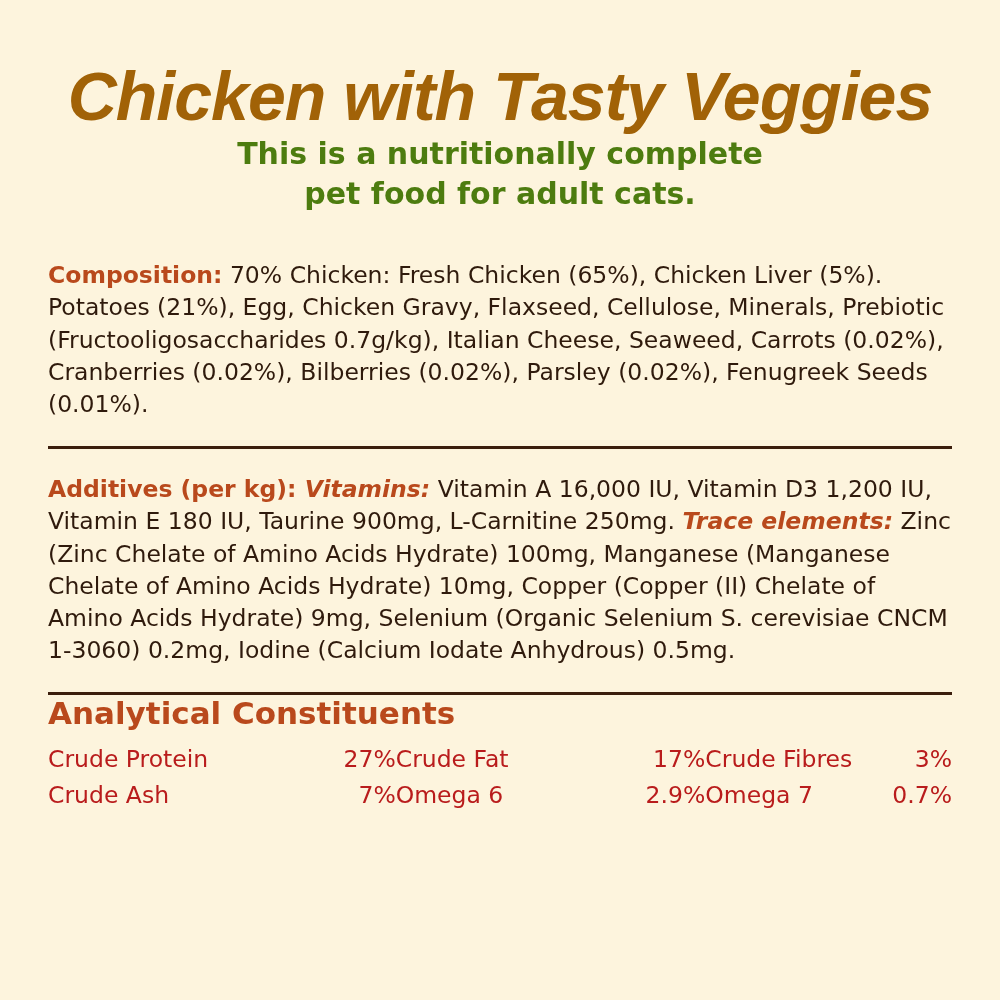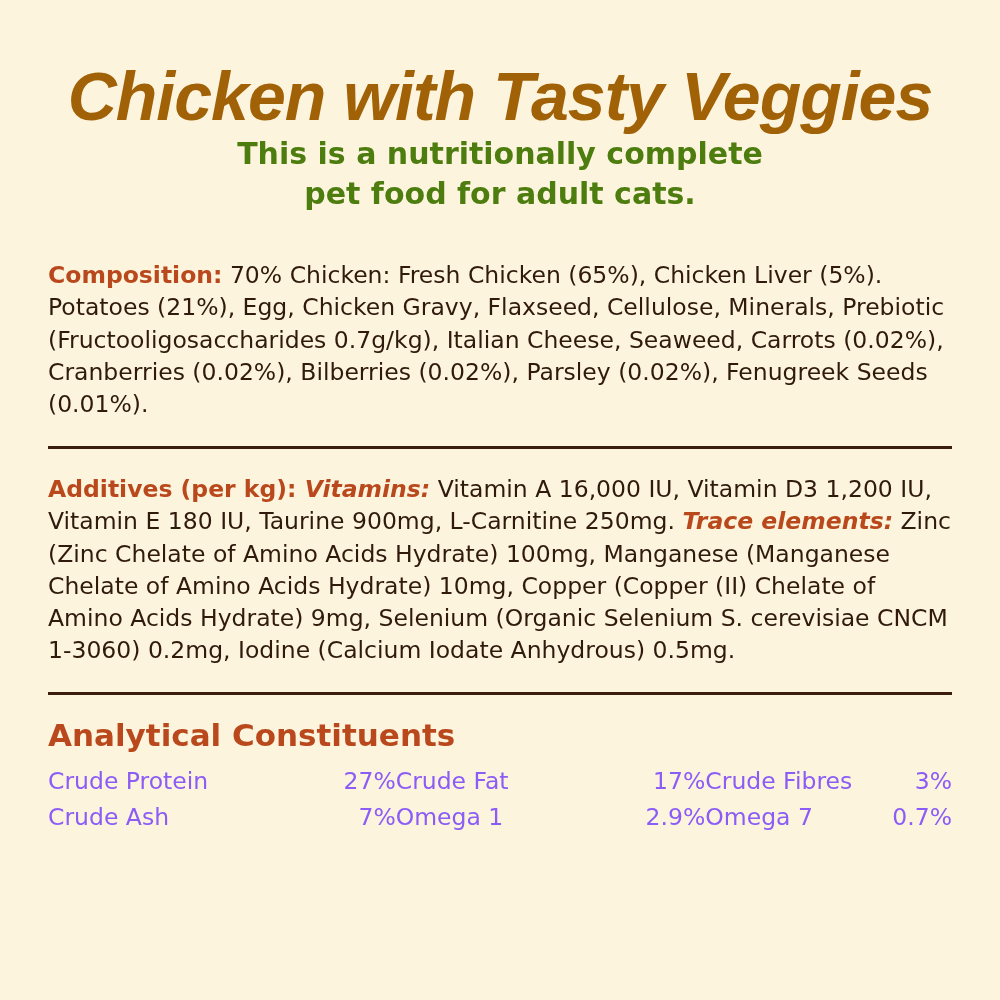--- a/index.html
+++ b/index.html
@@ -67,21 +67,20 @@
     background: #3b1e0c;
     margin: 26px 0 0 0;
     border: 0;
   }
   .block.additives {
     margin-top: 24px;
   }
 
   
   .analytical {
-    margin-top: 22px;
   }
   .an-head {
     display: flex;
     align-items: baseline;
   }
   .an-head h2 {
     margin: 0;
     font-size: 31px;
     font-weight: 700;
     color: #b9491c;
@@ -91,21 +90,21 @@
     margin: 0;
     font-size: 31px;
     font-weight: 700;
     color: #3b1e0c;
   }
   table.constituents {
     margin-top: 10px;
     border-collapse: collapse;
     width: 100%;
     font-size: 23.5px;
-    color: #8b5cf6;
+    color: #b91c1c;
   }
   table.constituents td {
     padding: 4px 0;
     vertical-align: baseline;
     white-space: nowrap;
   }
   td.lbl { text-align: left; }
   td.val { text-align: right; padding-right: 44px; }
   td.lbl2 { text-align: left; }
   td.val2 { text-align: right; padding-right: 44px; }
@@ -157,21 +156,21 @@
           <td class="lbl">Crude Protein</td>
           <td class="val">27%</td>
           <td class="lbl2">Crude Fat</td>
           <td class="val2">17%</td>
           <td class="lbl3">Crude Fibres</td>
           <td class="val3">3%</td>
         </tr>
         <tr>
           <td class="lbl">Crude Ash</td>
           <td class="val">7%</td>
-          <td class="lbl2">Omega 1</td>
+          <td class="lbl2">Omega 6</td>
           <td class="val2">2.9%</td>
           <td class="lbl3">Omega 7</td>
           <td class="val3">0.7%</td>
         </tr>
       </tbody>
     </table>
   </div>
 
 </div>
 

